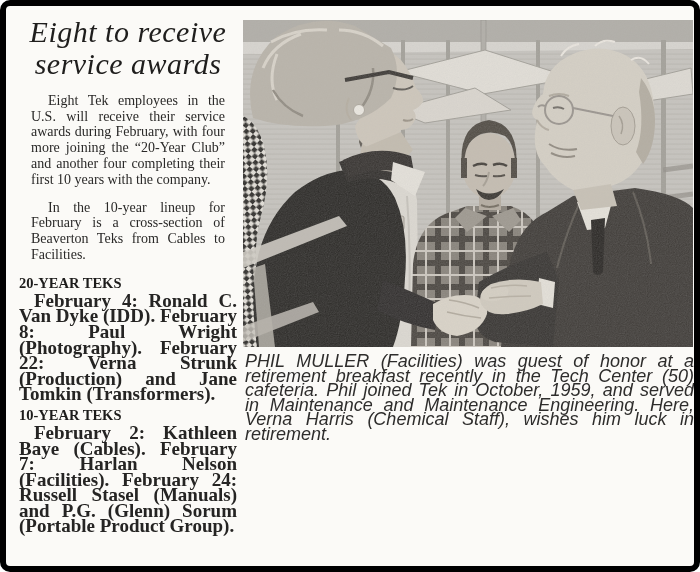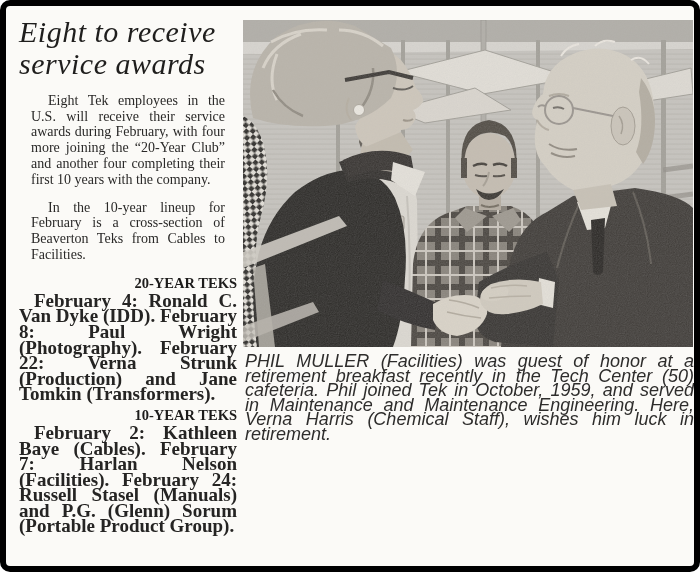--- a/index.html
+++ b/index.html
@@ -18,34 +18,35 @@
     position:absolute;left:13px;top:10px;width:218px;
   }
   .headline{
     font-style:italic;
     font-weight:500;
     font-size:30px;
     line-height:1.08;
     letter-spacing:.5px;
     color:#1f1e1d;
     margin:0 0 9px 0;
+    text-align:center;
   }
   .body-para{
     margin:12px;
     font-size:14px;
     line-height:15.8px;
     text-align:justify;
     text-indent:17px;
     color:#2a2928;
   }
   .section-heading{
     margin:5px 0 1px 0;
     font-size:14.5px;
     font-weight:bold;
-    text-align:right;
+    text-align:left;
     color:#1d1c1b;
   }
   .service-list{
     margin:0;
     font-size:19px;
     line-height:15.6px;
     font-weight:bold;
     text-align:justify;
     text-indent:15px;
     color:#252423;

